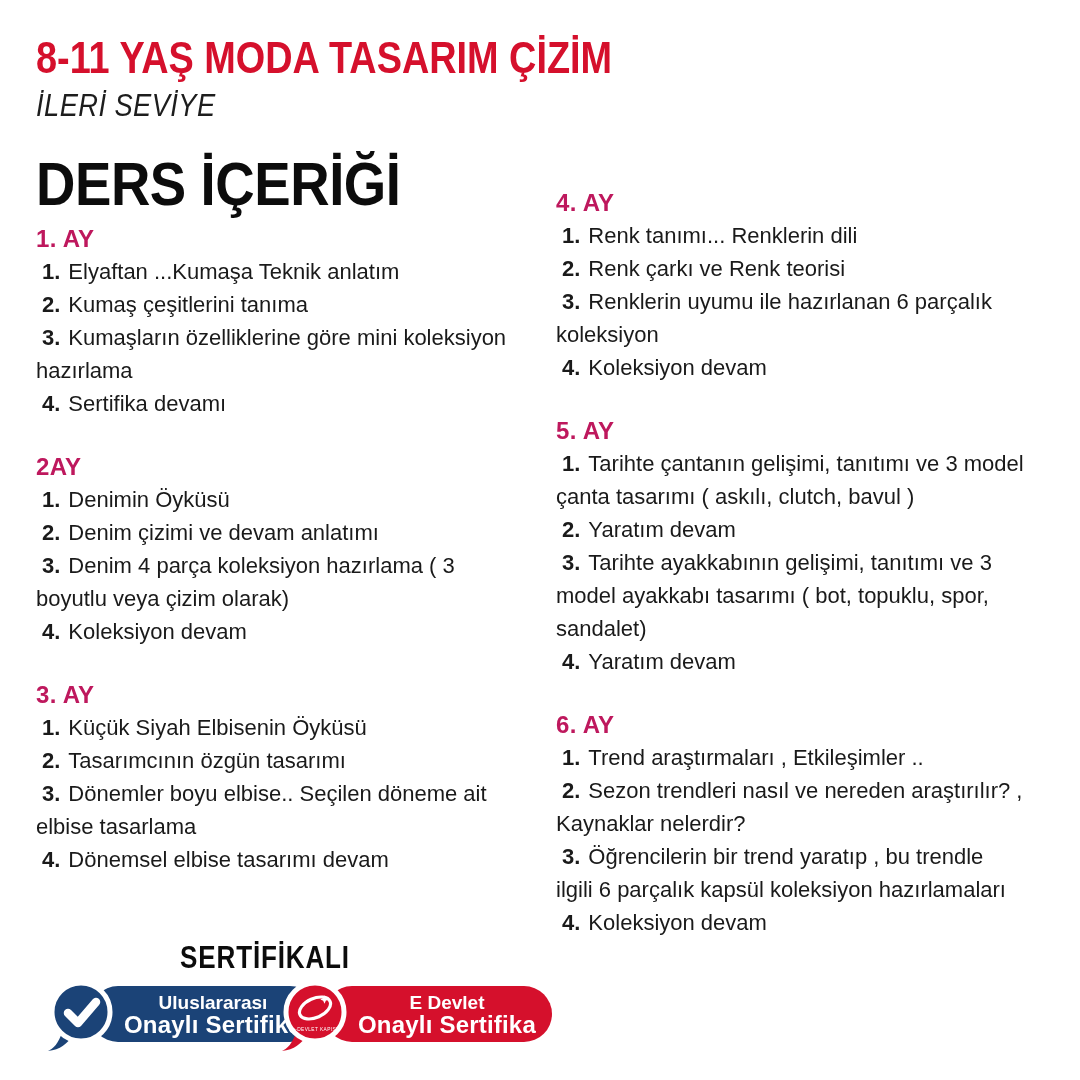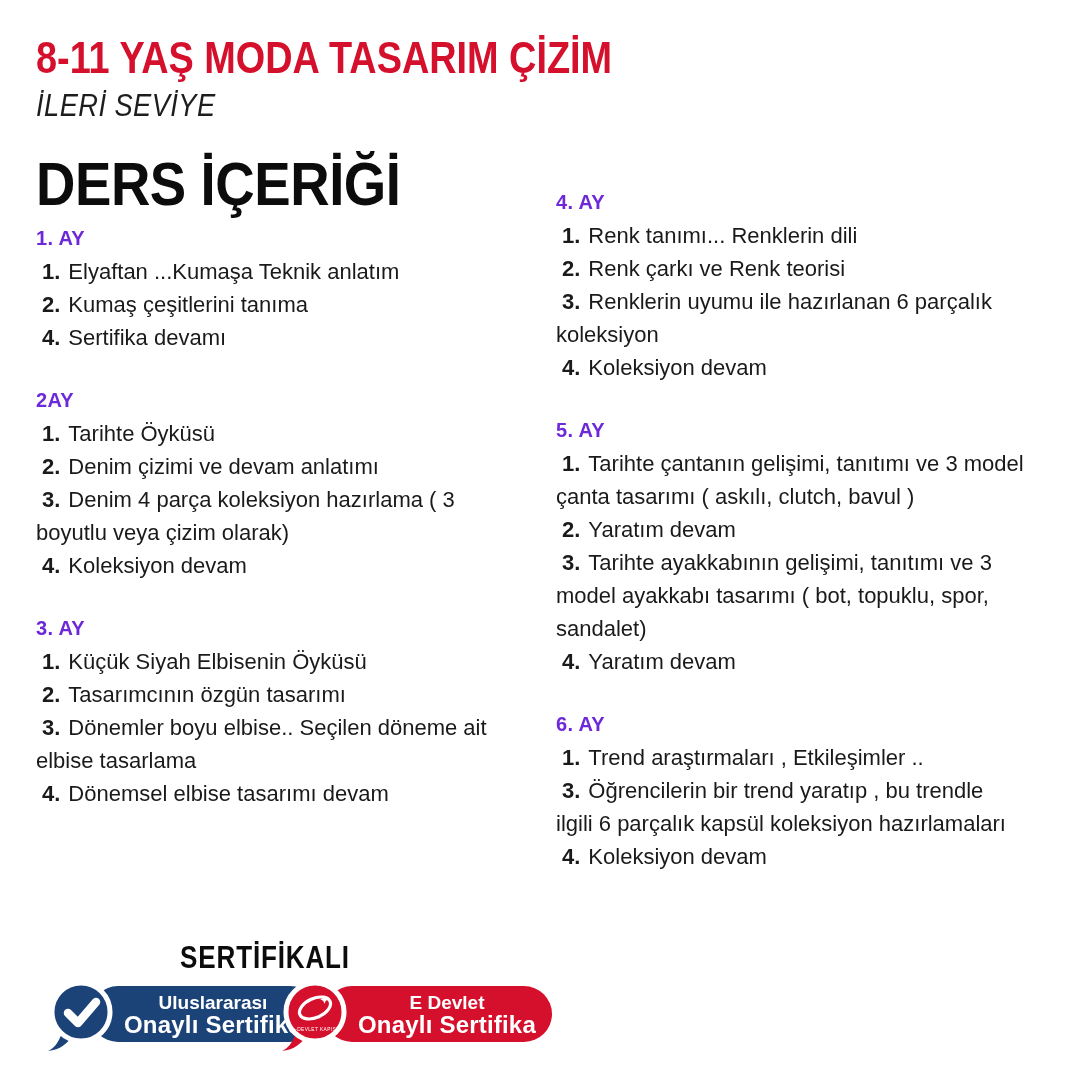--- a/index.html
+++ b/index.html
@@ -13,21 +13,21 @@
   .subtitle{font-size:31px;font-style:italic;font-weight:500;color:#1d1d1d;margin-top:6px;
             letter-spacing:.5px;transform:scaleX(.88);transform-origin:left top;white-space:nowrap}
 
   .content-heading{position:absolute;left:36px;top:148px;font-size:62px;font-weight:800;color:#0c0c0c;
                    letter-spacing:-.5px;transform:scaleX(.88);transform-origin:left top;white-space:nowrap}
 
   .col{position:absolute;font-size:22px;line-height:33px;color:#1a1a1a}
   .col-left{left:36px;top:222px;width:478px}
   .col-right{left:556px;top:186px;width:468px}
   .month{margin-bottom:30px}
-  .month h3{font-size:20px;font-weight:700;line-height:33px;letter-spacing:.3px;color:#6d28d9}
+  .month h3{font-size:24px;font-weight:700;line-height:33px;letter-spacing:.3px;color:#be185d}
   .item{text-indent:6px}
   .item .num{font-weight:700;margin-right:8px}
 
   .cert-title{position:absolute;left:36px;top:940px;width:458px;text-align:center;
               font-size:31px;font-weight:800;letter-spacing:1px;color:#0c0c0c;
               transform:scaleX(.84);transform-origin:center top}
 
   .badge{position:absolute;top:980px;height:72px}
   .badge-blue{left:46px}
   .badge-red{left:280px}
@@ -54,26 +54,27 @@
   </header>
 
   <h2 class="content-heading">DERS İÇERİĞİ</h2>
 
   <div class="col col-left">
 
     <section class="month">
       <h3>1. AY</h3>
       <p class="item"><b class="num">1.</b><span>Elyaftan ...Kumaşa Teknik anlatım</span></p>
       <p class="item"><b class="num">2.</b><span>Kumaş çeşitlerini tanıma</span></p>
+      <p class="item"><b class="num">3.</b><span>Kumaşların özelliklerine göre mini koleksiyon hazırlama</span></p>
       <p class="item"><b class="num">4.</b><span>Sertifika devamı</span></p>
     </section>
 
     <section class="month">
       <h3>2AY</h3>
-      <p class="item"><b class="num">1.</b><span>Tarihte Öyküsü</span></p>
+      <p class="item"><b class="num">1.</b><span>Denimin Öyküsü</span></p>
       <p class="item"><b class="num">2.</b><span>Denim çizimi ve devam anlatımı</span></p>
       <p class="item"><b class="num">3.</b><span>Denim 4 parça koleksiyon hazırlama ( 3 boyutlu veya çizim olarak)</span></p>
       <p class="item"><b class="num">4.</b><span>Koleksiyon devam</span></p>
     </section>
 
     <section class="month">
       <h3>3. AY</h3>
       <p class="item"><b class="num">1.</b><span>Küçük Siyah Elbisenin Öyküsü</span></p>
       <p class="item"><b class="num">2.</b><span>Tasarımcının özgün tasarımı</span></p>
       <p class="item"><b class="num">3.</b><span>Dönemler boyu elbise.. Seçilen döneme ait elbise tasarlama</span></p>
@@ -96,20 +97,21 @@
       <h3>5. AY</h3>
       <p class="item"><b class="num">1.</b><span>Tarihte çantanın gelişimi, tanıtımı ve 3 model çanta tasarımı ( askılı, clutch, bavul )</span></p>
       <p class="item"><b class="num">2.</b><span>Yaratım devam</span></p>
       <p class="item"><b class="num">3.</b><span>Tarihte ayakkabının gelişimi, tanıtımı ve 3 model ayakkabı tasarımı ( bot, topuklu, spor, sandalet)</span></p>
       <p class="item"><b class="num">4.</b><span>Yaratım devam</span></p>
     </section>
 
     <section class="month">
       <h3>6. AY</h3>
       <p class="item"><b class="num">1.</b><span>Trend araştırmaları , Etkileşimler ..</span></p>
+      <p class="item"><b class="num">2.</b><span>Sezon trendleri nasıl ve nereden araştırılır? , Kaynaklar nelerdir?</span></p>
       <p class="item"><b class="num">3.</b><span>Öğrencilerin bir trend yaratıp , bu trendle ilgili 6 parçalık kapsül koleksiyon hazırlamaları</span></p>
       <p class="item"><b class="num">4.</b><span>Koleksiyon devam</span></p>
     </section>
 
   </div>
 
   <div class="cert-title">SERTİFİKALI</div>
 
   <div class="badge badge-blue">
     <div class="pill">

